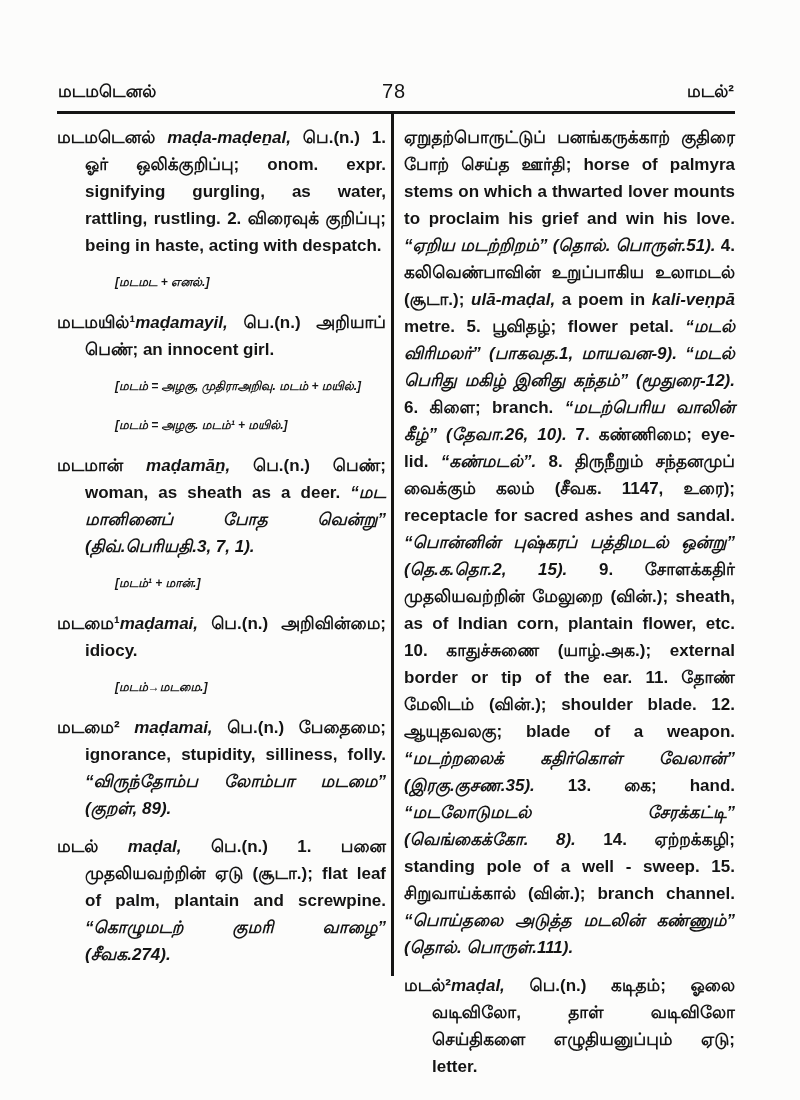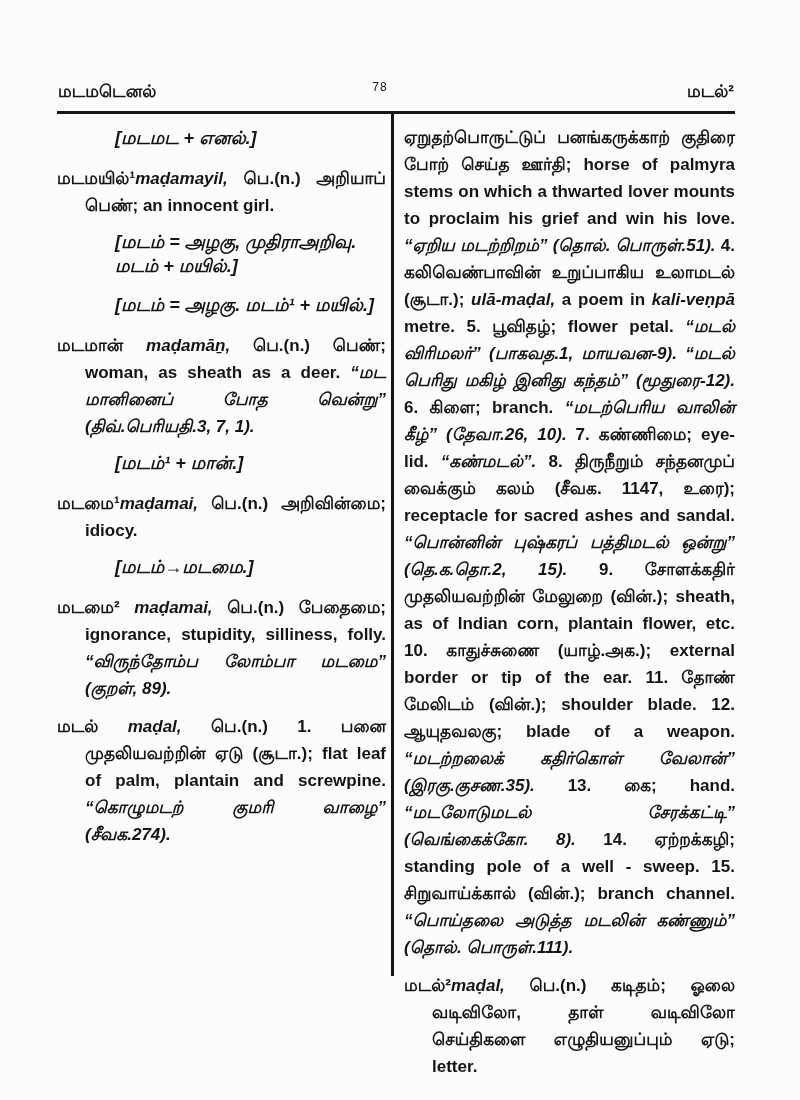--- a/index.html
+++ b/index.html
@@ -4,45 +4,46 @@
 <style>
   html,body { margin:0; padding:0; }
   body { background:#e8e8e8; }
   .page {
     position:relative; width:800px; height:1100px; margin:0 auto;
     background:#fcfcfb; color:#141414;
     font-family:Liberation Sans, sans-serif;
     overflow:hidden;
   }
   .hdr-left  { position:absolute; left:58px;  top:82px;  font-size:17px; font-weight:700; }
-  .hdr-page  { position:absolute; left:380px; top:80px;  transform:translateX(-50%); font-size:12px; font-weight:400; letter-spacing:1px; }
+  .hdr-page  { position:absolute; left:394px; top:80px;  transform:translateX(-50%); font-size:20px; font-weight:400; letter-spacing:1px; }
   .hdr-right { position:absolute; right:66px; top:82px;  font-size:17px; font-weight:700; }
   .rule    { position:absolute; left:57px; top:111px; width:678px; height:3px; background:#151515; }
   .divider { position:absolute; left:391px; top:114px; width:3px; height:862px; background:#151515; }
   .col { position:absolute; top:124px; font-size:17px; font-weight:700; line-height:27px; }
   .col-left  { left:57px;  width:329px; }
   .col-right { left:404px; width:331px; }
   p.entry { margin:0 0 11px 0; padding-left:28px; text-indent:-28px; text-align:justify; }
   p.cont  { margin:0 0 11px 0; text-align:justify; }
-  p.etym  { margin:2px 0 15px 58px; font-size:18px; line-height:24px; font-style:italic; }
+  p.etym  { margin:2px 0 15px 58px; font-size:12px; line-height:24px; font-style:italic; }
   .run-hw { font-weight:700; }
   .run-tr { font-style:italic; }
   .run-q  { font-style:italic; }
   .run-b  { }
 </style>
 </head>
 <body>
 
 <div class="page">
   <div class="hdr-left">மடமடெனல்</div>
   <div class="hdr-page">78</div>
   <div class="hdr-right">மடல்²</div>
   <div class="rule"></div>
   <div class="divider"></div>
   <div class="col col-left" id="col-left">
+      <p class="entry"><span class="run-hw">மடமடெனல் </span><span class="run-tr">maḍa-maḍeṉal,</span><span class="run-b"> பெ.(n.) 1. ஓர் ஒலிக்குறிப்பு; onom. expr. signifying gurgling, as water, rattling, rustling. 2. விரைவுக் குறிப்பு; being in haste, acting with despatch.</span></p>
       <p class="etym"><span class="run-b">[மடமட + எனல்.]</span></p>
       <p class="entry"><span class="run-hw">மடமயில்¹</span><span class="run-tr">maḍamayil,</span><span class="run-b"> பெ.(n.) அறியாப் பெண்; an innocent girl.</span></p>
       <p class="etym"><span class="run-b">[மடம் = அழகு, முதிராஅறிவு. மடம் + மயில்.]</span></p>
       <p class="etym"><span class="run-b">[மடம் = அழகு. மடம்¹ + மயில்.]</span></p>
       <p class="entry"><span class="run-hw">மடமான் </span><span class="run-tr">maḍamāṉ,</span><span class="run-b"> பெ.(n.) பெண்; woman, as sheath as a deer. </span><span class="run-q">“மட மானினைப் போத வென்று” (திவ்.பெரியதி.3, 7, 1).</span></p>
       <p class="etym"><span class="run-b">[மடம்¹ + மான்.]</span></p>
       <p class="entry"><span class="run-hw">மடமை¹</span><span class="run-tr">maḍamai,</span><span class="run-b"> பெ.(n.) அறிவின்மை; idiocy.</span></p>
       <p class="etym"><span class="run-b">[மடம்→மடமை.]</span></p>
       <p class="entry"><span class="run-hw">மடமை² </span><span class="run-tr">maḍamai,</span><span class="run-b"> பெ.(n.) பேதைமை; ignorance, stupidity, silliness, folly. </span><span class="run-q">“விருந்தோம்ப லோம்பா மடமை” (குறள், 89).</span></p>
       <p class="entry"><span class="run-hw">மடல் </span><span class="run-tr">maḍal,</span><span class="run-b"> பெ.(n.) 1. பனை முதலியவற்றின் ஏடு (சூடா.); flat leaf of palm, plantain and screwpine. </span><span class="run-q">“கொழுமடற் குமரி வாழை” (சீவக.274).</span></p>

